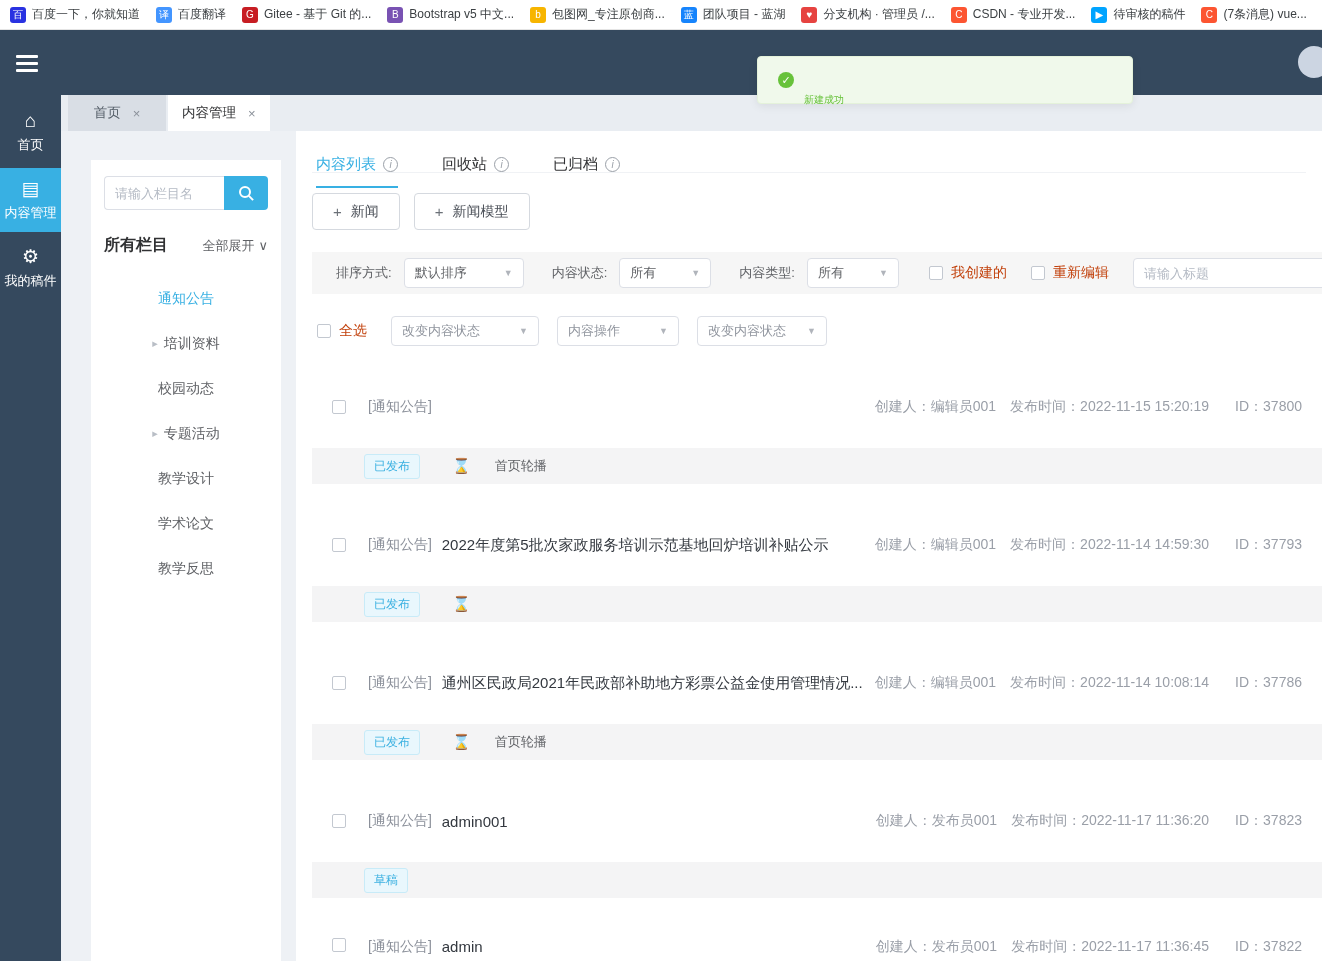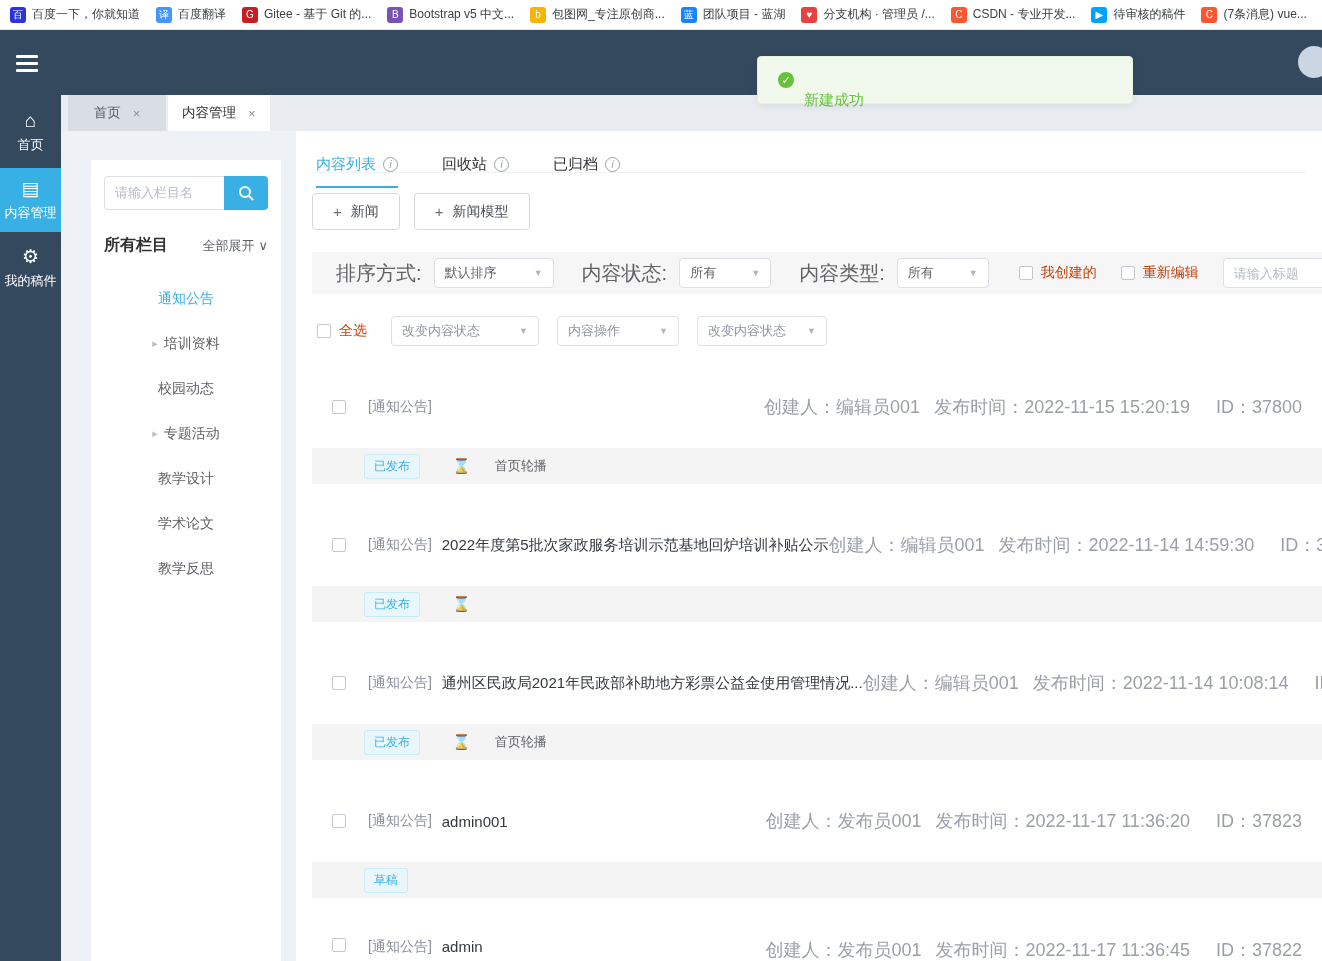--- a/index.html
+++ b/index.html
@@ -20,21 +20,21 @@
   .hamburger{position:absolute;left:16px;top:25px;width:22px;cursor:pointer;}
   .hamburger i{display:block;height:3px;background:#fff;margin-bottom:4px;border-radius:1px;}
   .avatar{position:absolute;right:-8px;top:16px;width:32px;height:32px;border-radius:50%;background:#ccd5e2;}
 
   
   .toast{position:absolute;left:757px;top:56px;width:376px;height:48px;background:#f0f9eb;
     border:1px solid #e4f2da;border-radius:4px;display:flex;align-items:center;padding-left:20px;
     z-index:10;box-shadow:0 2px 10px rgba(0,0,0,.08);}
   .toast-check{width:16px;height:16px;border-radius:50%;background:#67c23a;color:#fff;font-size:11px;
     line-height:16px;text-align:center;margin-right:10px;flex:0 0 auto;}
-  .toast-text{color:#67c23a;font-size:15px;margin-top:40px;}
+  .toast-text{color:#67c23a;font-size:10px;margin-top:40px;}
 
   
   .sidebar{position:absolute;left:0;top:95px;bottom:0;width:61px;background:#35495e;z-index:1;padding-top:5px;}
   .side-item{display:flex;flex-direction:column;align-items:center;justify-content:center;height:64px;
     color:#fff;cursor:pointer;margin-bottom:4px;overflow:hidden;}
   .side-item .s-icon{font-size:19px;line-height:1;margin-bottom:6px;}
   .side-item .s-label{font-size:13px;white-space:nowrap;}
   .side-item.active{background:#38b0e3;}
 
   
@@ -46,21 +46,21 @@
   .tab-close{font-size:13px;color:#8a9099;}
 
   
   .workspace{position:absolute;left:61px;right:0;top:131px;bottom:0;background:#eef1f5;}
   .tree-card{position:absolute;left:30px;top:29px;bottom:0;width:190px;background:#fff;}
   .main-card{position:absolute;left:235px;right:0;top:0;bottom:0;background:#fff;padding:0 16px;overflow:hidden;}
 
   
   .search-group{display:flex;margin:16px 13px 0;height:34px;}
   .search-input{flex:1;min-width:0;border:1px solid #dcdfe6;border-right:none;border-radius:4px 0 0 4px;
-    padding:0 10px;font-size:13px;color:#606266;outline:none;font-family:Liberation Serif, serif;}
+    padding:0 10px;font-size:13px;color:#606266;outline:none;font-family:Liberation Sans, sans-serif;}
   .search-input::placeholder{color:#b4bac4;}
   .search-btn{width:44px;background:#38b0e3;border:none;border-radius:0 4px 4px 0;display:flex;
     align-items:center;justify-content:center;cursor:pointer;}
   .search-glyph{width:15px;height:15px;position:relative;display:inline-block;}
   .search-glyph::before{content:"";position:absolute;width:8px;height:8px;border:2px solid #fff;
     border-radius:50%;left:0;top:0;}
   .search-glyph::after{content:"";position:absolute;width:2px;height:6px;background:#fff;
     transform:rotate(-45deg);left:11px;top:9px;}
   .tree-header{display:flex;align-items:center;justify-content:space-between;margin:25px 13px 0;}
   .tree-title{font-size:16px;color:#303133;font-weight:bold;}
@@ -83,21 +83,21 @@
 
   
   .actions-row{display:flex;gap:14px;margin-top:20px;}
   .btn-outline{display:inline-flex;align-items:center;gap:9px;border:1px solid #d5d9df;background:#fff;
     border-radius:4px;padding:0 20px;height:37px;font-size:14px;color:#4a4f57;cursor:pointer;font-family:inherit;}
   .btn-plus{font-size:15px;color:#6b7077;}
 
   
   .filter-strip{margin:22px -16px 0 0;background:#f6f6f6;height:42px;display:flex;align-items:center;
     padding-left:24px;overflow:hidden;white-space:nowrap;}
-  .f-label{font-size:20px;color:#606266;margin-right:12px;flex:0 0 auto;}
+  .f-label{font-size:13px;color:#606266;margin-right:12px;flex:0 0 auto;}
   .select{display:inline-flex;align-items:center;justify-content:space-between;background:#fff;
     border:1px solid #dcdfe6;border-radius:4px;height:30px;padding:0 10px;font-size:13px;color:#606266;
     cursor:pointer;flex:0 0 auto;}
   .sel-caret{font-size:9px;color:#b0b4bb;margin-left:8px;}
   .placeholder{color:#90959e;}
   .w118{width:120px}.w84{width:92px}.w145{width:148px}.w120{width:122px}.w128{width:130px}
   .checkbox{width:14px;height:14px;border:1px solid #c3c8d0;border-radius:2px;background:#fff;
     display:inline-block;flex:0 0 auto;cursor:pointer;}
   .check-label{font-size:14px;color:#c2410c;margin-left:8px;flex:0 0 auto;}
   .ml28{margin-left:28px}.ml30{margin-left:30px}.ml24{margin-left:24px}.ml18{margin-left:18px}
@@ -107,21 +107,21 @@
 
   
   .bulk-row{display:flex;align-items:center;margin-top:22px;padding-left:5px;}
 
   
   .list-item{margin-top:20px;}
   .item-main{height:82px;display:flex;align-items:center;padding-left:20px;}
   .item-main.partial{height:auto;align-items:flex-start;padding-top:20px;}
   .item-tag{font-size:14px;color:#8b909a;margin:0 10px 0 22px;flex:0 0 auto;}
   .item-title{font-size:15px;color:#33383f;flex:0 0 auto;cursor:pointer;}
-  .item-meta{margin-left:auto;display:flex;align-items:center;color:#9a9fa8;font-size:18px;
+  .item-meta{margin-left:auto;display:flex;align-items:center;color:#9a9fa8;font-size:14px;
     padding-right:4px;flex:0 0 auto;}
   .meta-seg{margin-left:14px;}
   .meta-id{margin-left:26px;}
   .item-footer{height:36px;background:#f4f4f5;margin-right:-16px;display:flex;align-items:center;
     padding-left:52px;}
   .status-badge{background:#e9f7fd;border:1px solid #c8ebf8;color:#3cb1e1;font-size:12px;
     padding:3px 9px;border-radius:3px;}
   .hourglass{font-size:15px;color:#45494f;margin-left:32px;}
   .carousel-label{font-size:13px;color:#606266;margin-left:24px;}
 </style>

